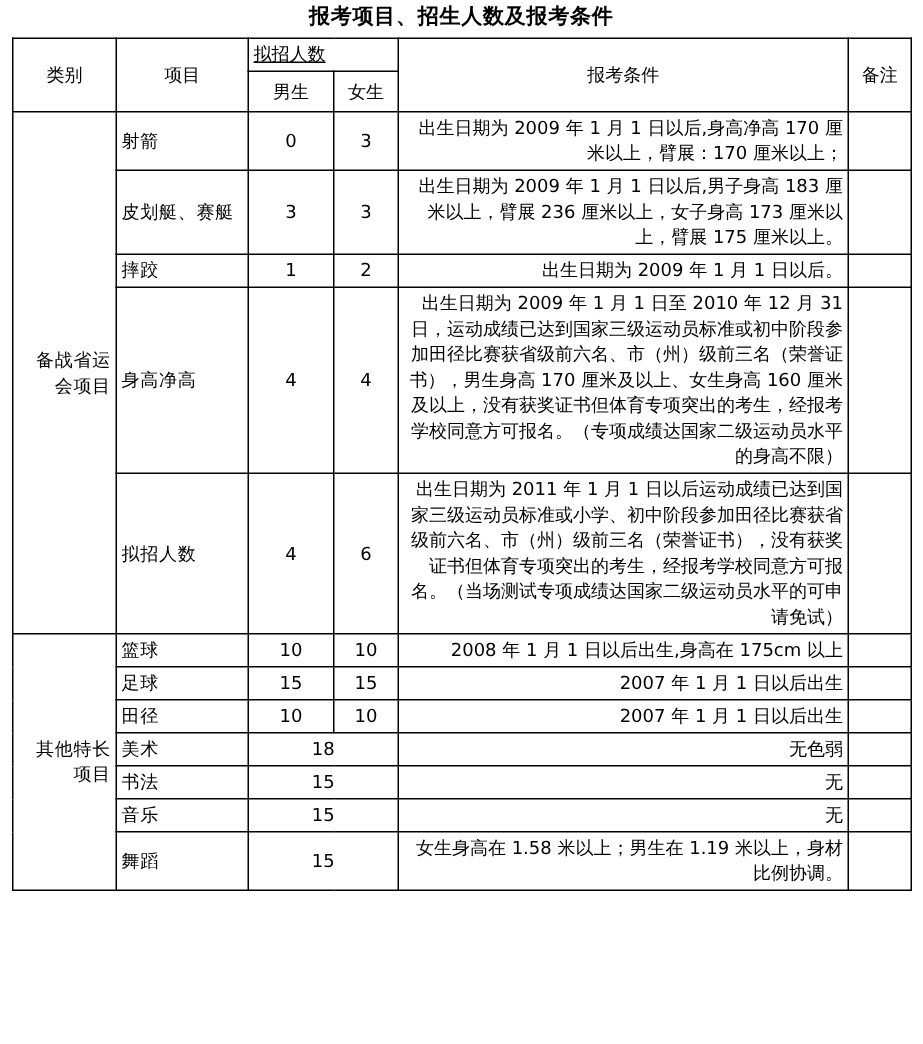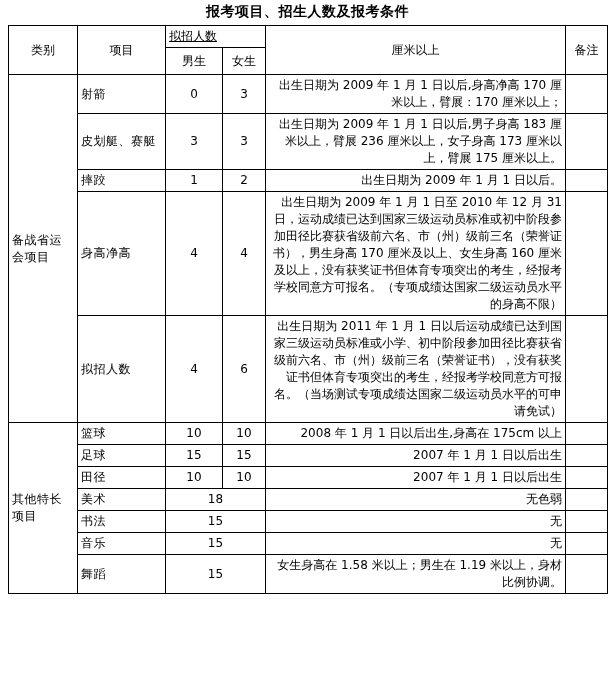--- a/index.html
+++ b/index.html
@@ -46,21 +46,21 @@
   .c-cat   { width: 69px; }
   .c-item  { width: 88px; }
   .c-male  { width: 57px; }
   .c-female{ width: 43px; }
   .c-cond  { width: 300px; }
   .c-note  { width: 42px; }
 
   .hd { text-align: center; height: 22px; }
   .hd-quota { text-align: left; text-decoration: underline; }
   .cat-cell {
-    text-align: left;
+    text-align: right;
     line-height: 19px;
     letter-spacing: 0.5px;
     font-family: Liberation Serif, serif;
   }
   .item-cell { text-align: left; letter-spacing: 0.5px; }
   .num-cell  { text-align: center; }
   .cond-cell {
     text-align: right;
     line-height: 18px;
     padding-left: 5px;
@@ -83,21 +83,21 @@
         <col class="c-male">
       <col class="c-female">
         <col class="c-cond">
         <col class="c-note">
     </colgroup>
     <thead>
       <tr>
         <th class="hd" rowspan="2">类别</th>
         <th class="hd" rowspan="2">项目</th>
         <th class="hd-quota" colspan="2">拟招人数</th>
-        <th class="hd" rowspan="2">厘米以上</th>
+        <th class="hd" rowspan="2">报考条件</th>
         <th class="hd" rowspan="2">备注</th>
       </tr>
       <tr>
         <th class="hd">男生</th>
         <th class="hd">女生</th>
       </tr>
     </thead>
     <tbody>
 
       <tr>

